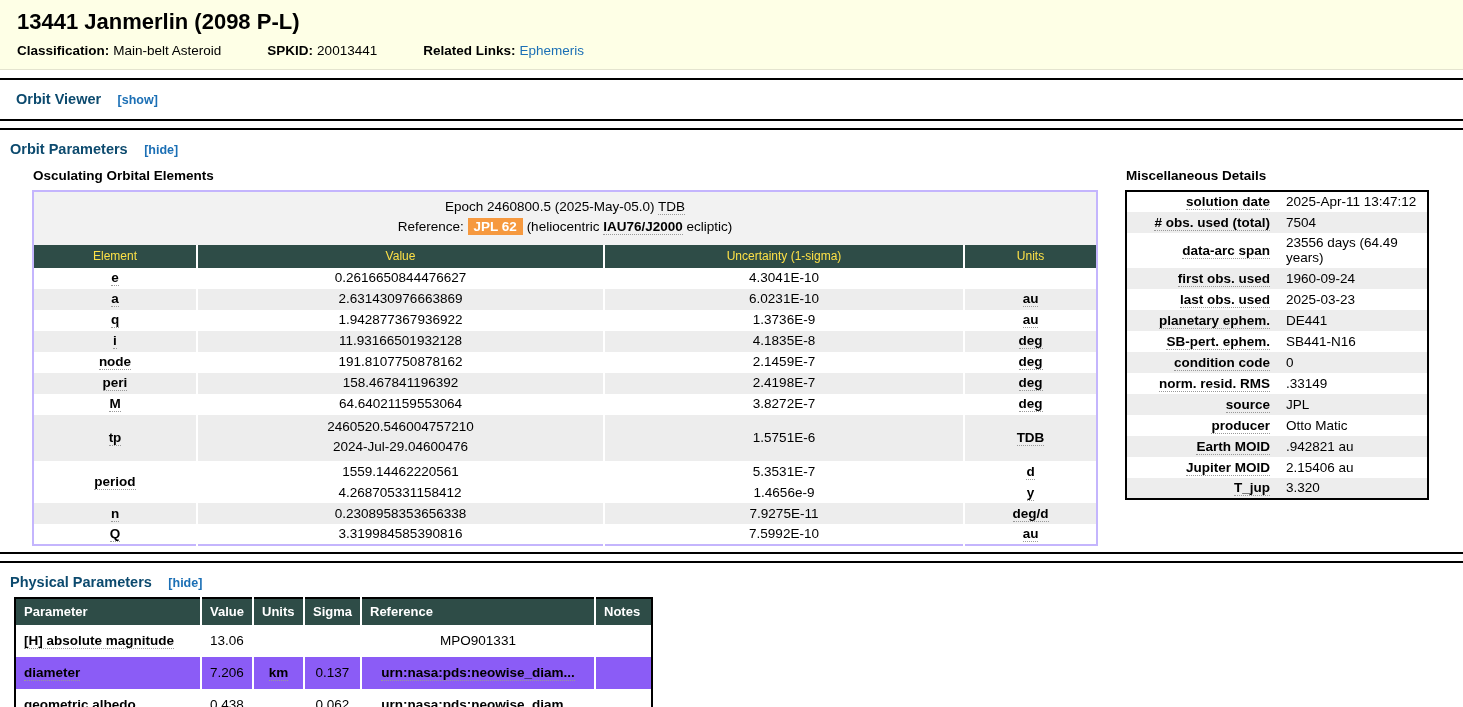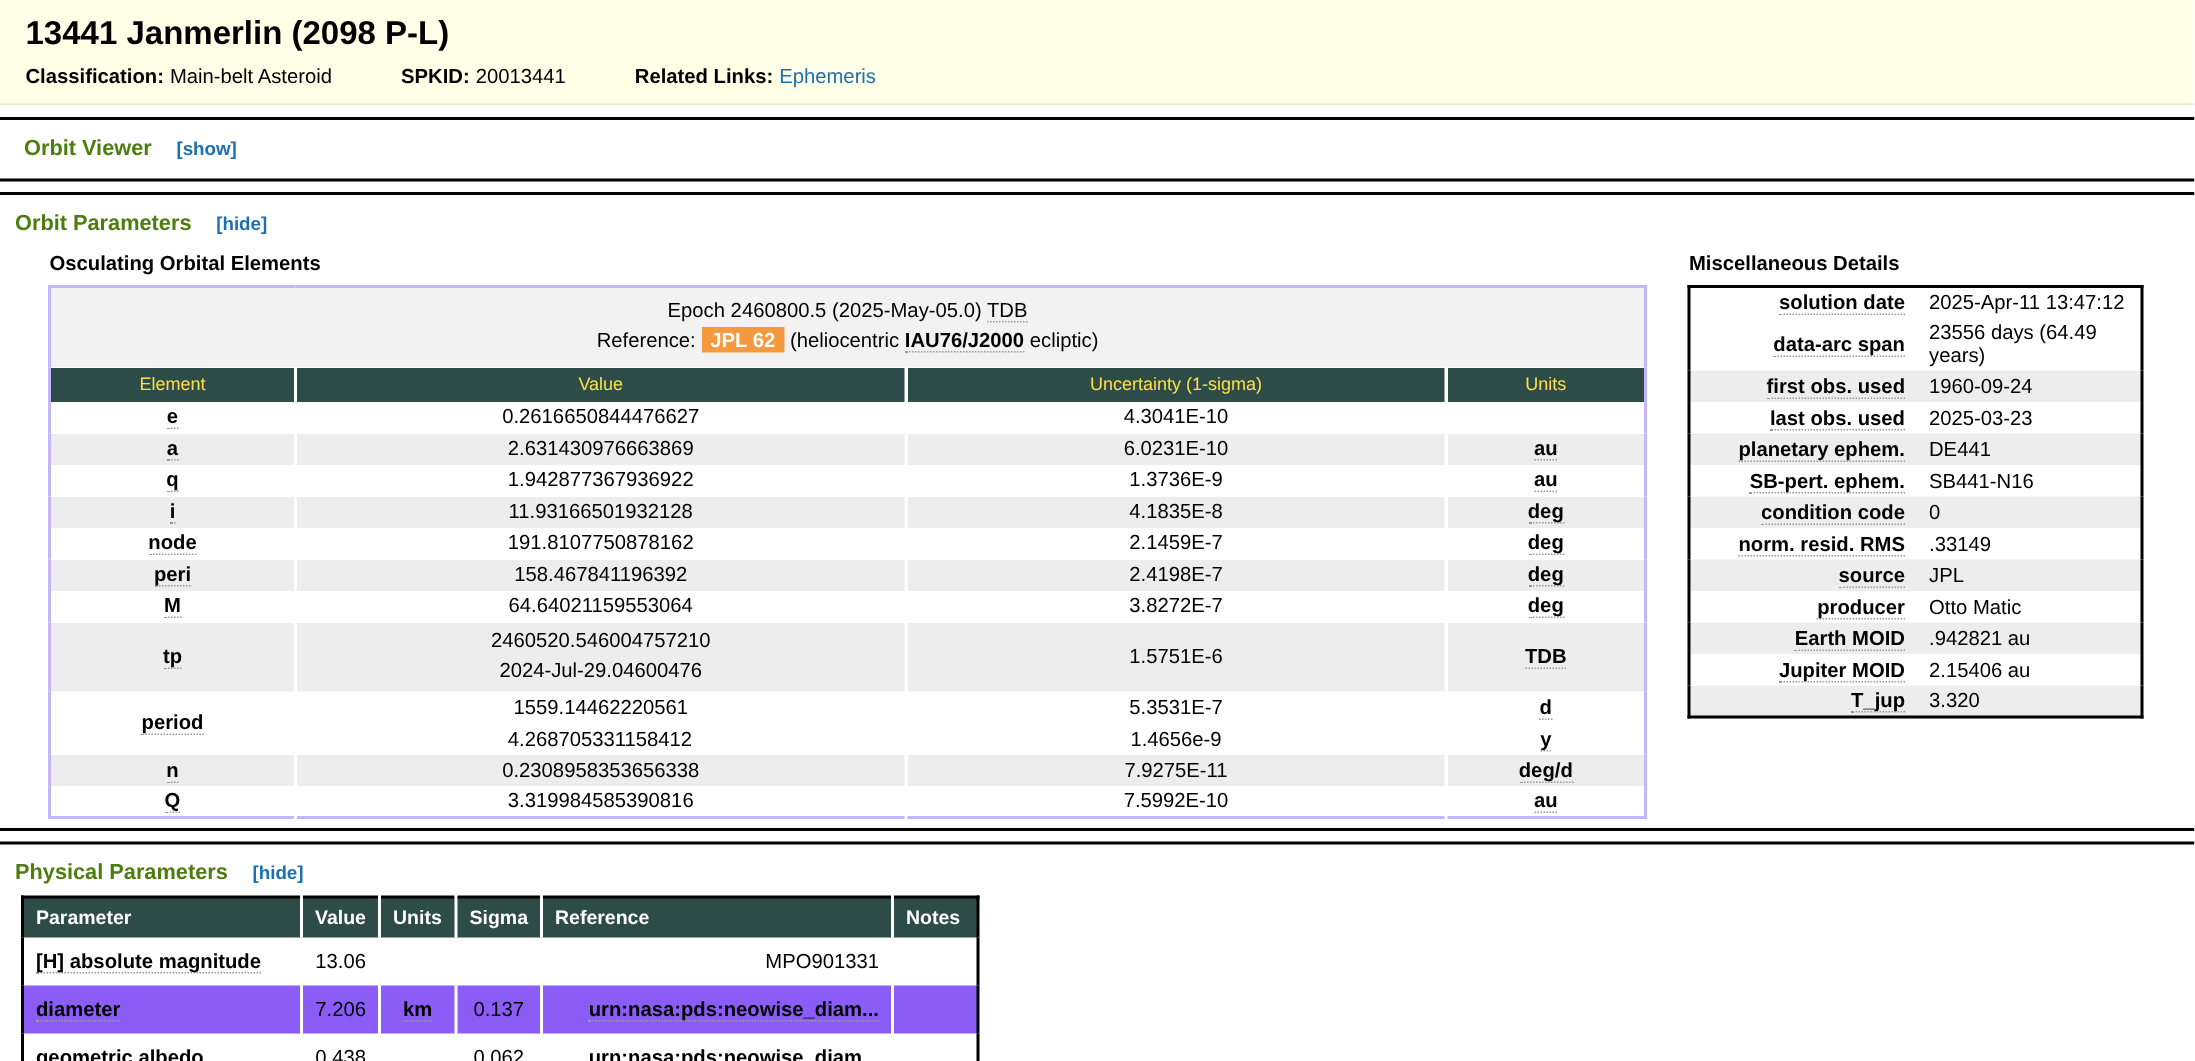--- a/index.html
+++ b/index.html
@@ -12,21 +12,21 @@
   
   .masthead { background:#feffe6; padding:9px 17px 11px; border-bottom:1px solid #e4e4cf; }
   .masthead h1 { font-size:22px; margin:0 0 8px 0; font-weight:bold; }
   .meta { font-size:13.5px; }
   .meta .spaced { margin-left:46px; }
   .meta .lbl { font-weight:bold; }
   .meta .val { margin-left:4px; }
 
   
   .bar { border-top:2px solid #000; border-bottom:2px solid #000; margin-top:8px; padding:10px 16px 11px; background:#fff; }
-  .sect-title { color:#4d7c0f; font-weight:bold; font-size:14.5px;margin-top:26px; }
+  .sect-title { color:#0c4a6e; font-weight:bold; font-size:14.5px;margin-top:26px; }
   .toggle { font-size:12.5px; font-weight:bold; margin-left:12px; }
   .panel { border-top:2px solid #000; border-bottom:2px solid #000; margin-top:7px; padding:8px 0 6px; }
   .panel.no-bottom { border-bottom:none; }
   .panel-head { padding:2px 10px 6px; }
 
   
   .op-content { display:flex; align-items:flex-start; padding:0 6px 0 32px; }
   .op-left { width:1064px; }
   .op-right { margin-left:29px; width:350px; }
   .caption { font-weight:bold; font-size:13.5px; margin:4px 0 7px 1px; }
@@ -53,21 +53,21 @@
 
   
   table.phys { border-collapse:collapse; border:2px solid #000; width:637px; font-size:13.5px; table-layout:fixed; margin-left:14px; }
   table.phys thead th { background:#2e4c47; color:#fff; text-align:left; font-weight:bold; padding:5px 8px 6px; border-left:2px solid #fff; font-size:13px; }
   table.phys thead th:first-child { border-left:none; }
   table.phys tbody td, table.phys tbody th { padding:2px 8px 3px; height:32px; border-left:2px solid #fff; }
   table.phys tbody th { text-align:left; font-weight:bold; }
   table.phys tbody th:first-child, table.phys tbody td:first-child { border-left:none; }
   table.phys tbody tr.odd { background:#8b5cf6; }
   table.phys td.c { text-align:center; }
-  table.phys td.l { text-align:right; }
+  table.phys td.l { text-align:center; }
 </style>
 </head>
 <body>
 
 <header class="masthead">
   <h1>13441 Janmerlin (2098 P-L)</h1>
   <div class="meta">
     <span class="lbl">Classification:</span><span class="val">Main-belt Asteroid</span><span class="lbl spaced">SPKID:</span><span class="val">20013441</span><span class="lbl spaced">Related Links:</span><a class="val">Ephemeris</a>
   </div>
 </header>
@@ -187,20 +187,24 @@
       </table>
     </div>
 
     <div class="op-right">
       <div class="caption">Miscellaneous Details</div>
       <table class="misc">
         <tbody id="misc-body">
             <tr class="even">
               <th><span class="b dot">solution date</span></th>
               <td>2025-Apr-11 13:47:12</td>
+            </tr>
+            <tr class="odd">
+              <th><span class="b dot"># obs. used (total)</span></th>
+              <td>7504</td>
             </tr>
             <tr class="even">
               <th><span class="b dot">data-arc span</span></th>
               <td>23556 days (64.49 years)</td>
             </tr>
             <tr class="odd">
               <th><span class="b dot">first obs. used</span></th>
               <td>1960-09-24</td>
             </tr>
             <tr class="even">

